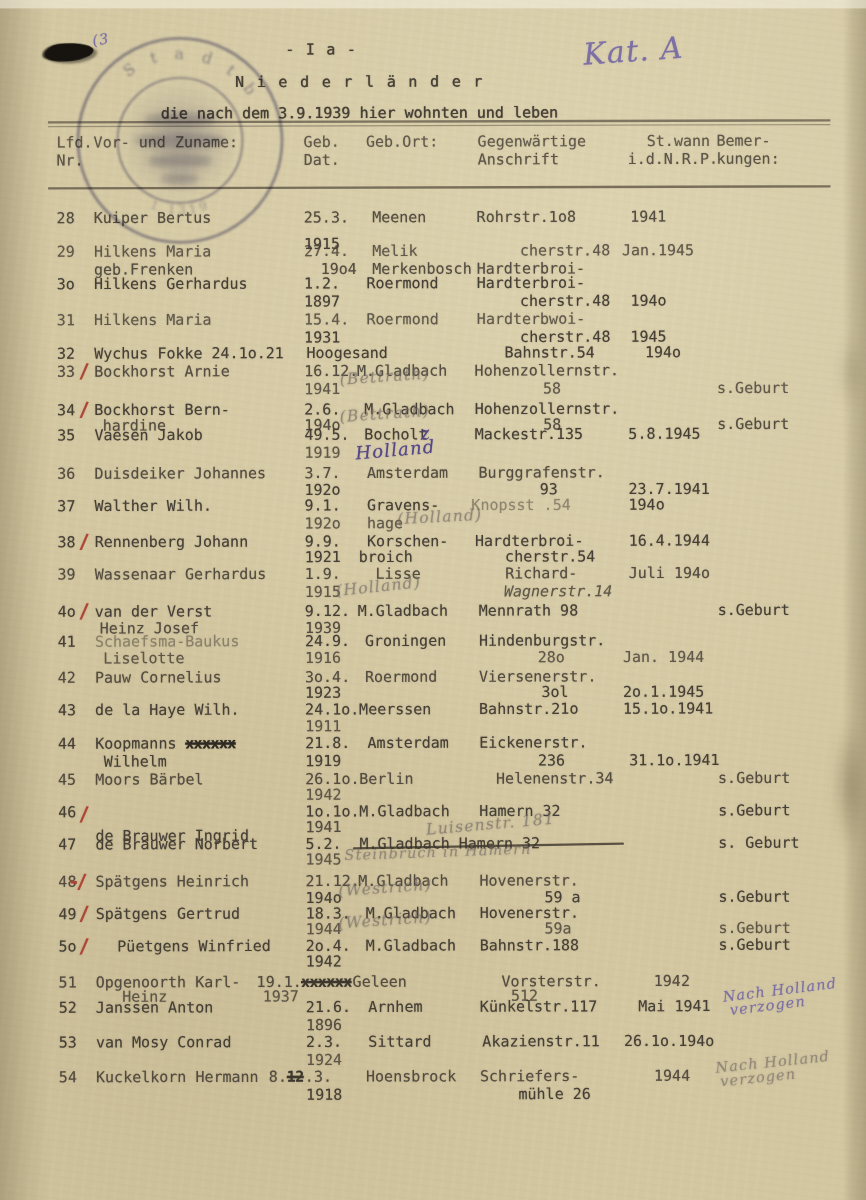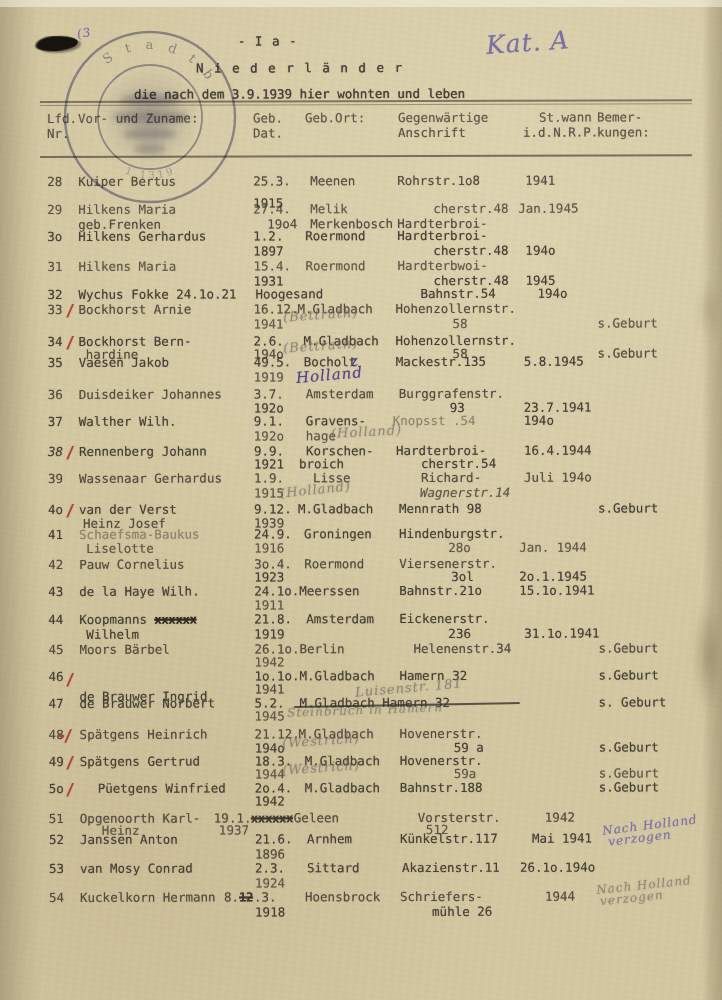--- a/index.html
+++ b/index.html
@@ -201,21 +201,21 @@
           <span class="seg" style="left: 253px;">9.1.</span>
           <span class="seg" style="left: 305px;">Gravens-</span>
           <span class="seg f" style="left: 392px;">Knopsst .54</span>
           <span class="seg" style="left: 523px;">194o</span>
         </div>
         <div class="tl" style="top: 430px;">
           <span class="seg" style="left: 253px;">192o</span>
           <span class="seg" style="left: 305px;">hage</span>
         </div>
         <div class="tl" style="top: 445px;">
-          <span class="seg" style="left: 47px; font-style: italic;">38</span>
+          <span class="seg" style="left: 47px;">38</span>
           <span class="seg" style="left: 78px;">Rennenberg Johann</span>
           <span class="seg" style="left: 253px;">9.9.</span>
           <span class="seg" style="left: 305px;">Korschen-</span>
           <span class="seg" style="left: 395px;">Hardterbroi-</span>
           <span class="seg" style="left: 523px;">16.4.1944</span>
         </div>
         <div class="tl" style="top: 458px;">
           <span class="seg" style="left: 253px;">1921</span>
           <span class="seg" style="left: 298px;">broich</span>
           <span class="seg" style="left: 420px;">cherstr.54</span>

